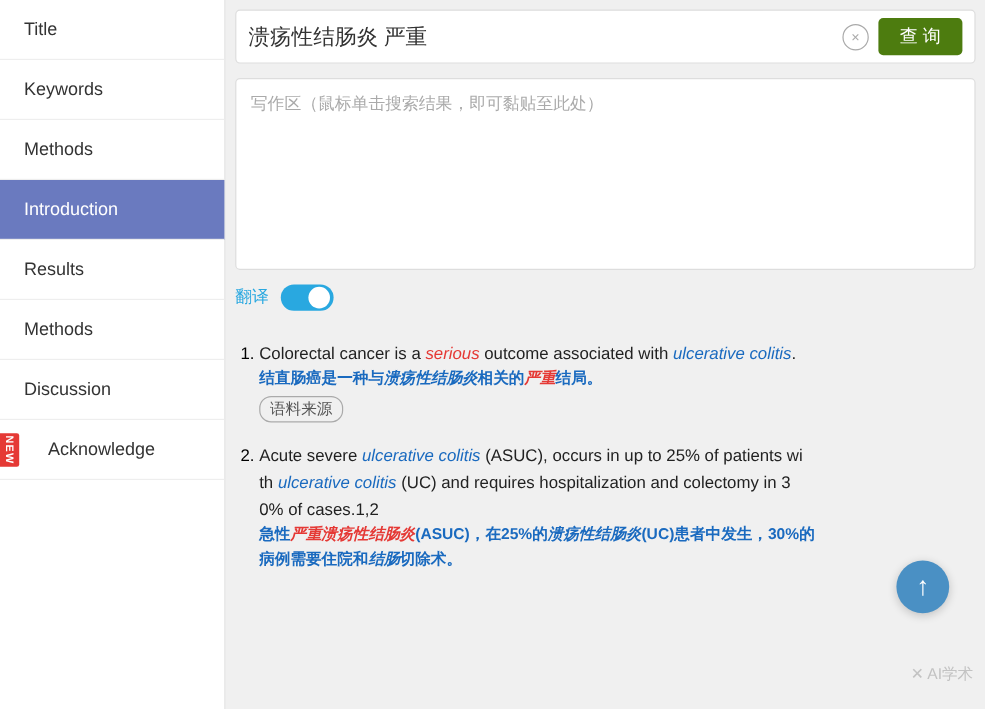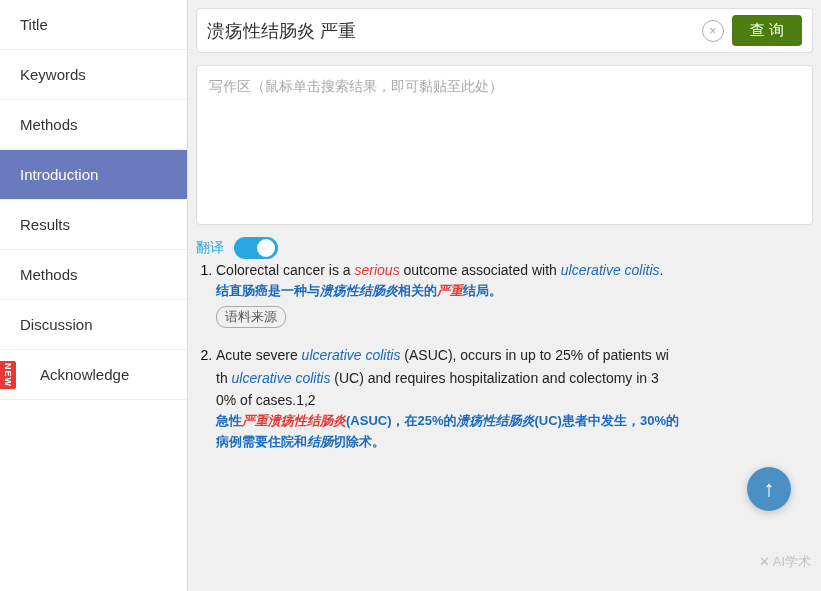--- a/index.html
+++ b/index.html
@@ -108,21 +108,21 @@
       color: #aaa;
       font-size: 14px;
       margin-bottom: 12px;
     }
 
     
     .translate-row {
       display: flex;
       align-items: center;
       gap: 10px;
-      margin-bottom: 0;
+      margin-bottom: 24px;
     }
     .translate-label {
       color: #29a8e0;
       font-size: 14px;
     }
     
     .toggle {
       width: 44px;
       height: 22px;
       background: #29a8e0;

